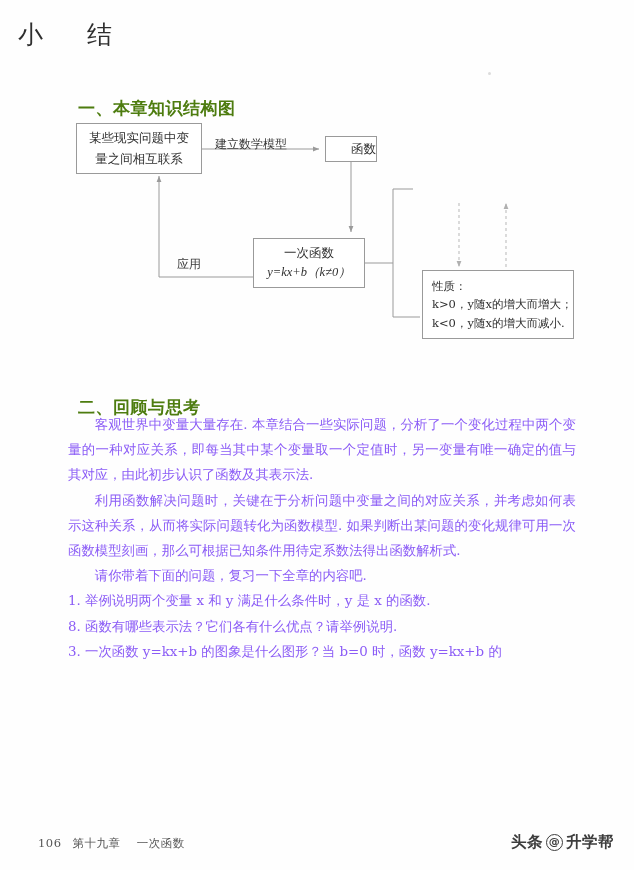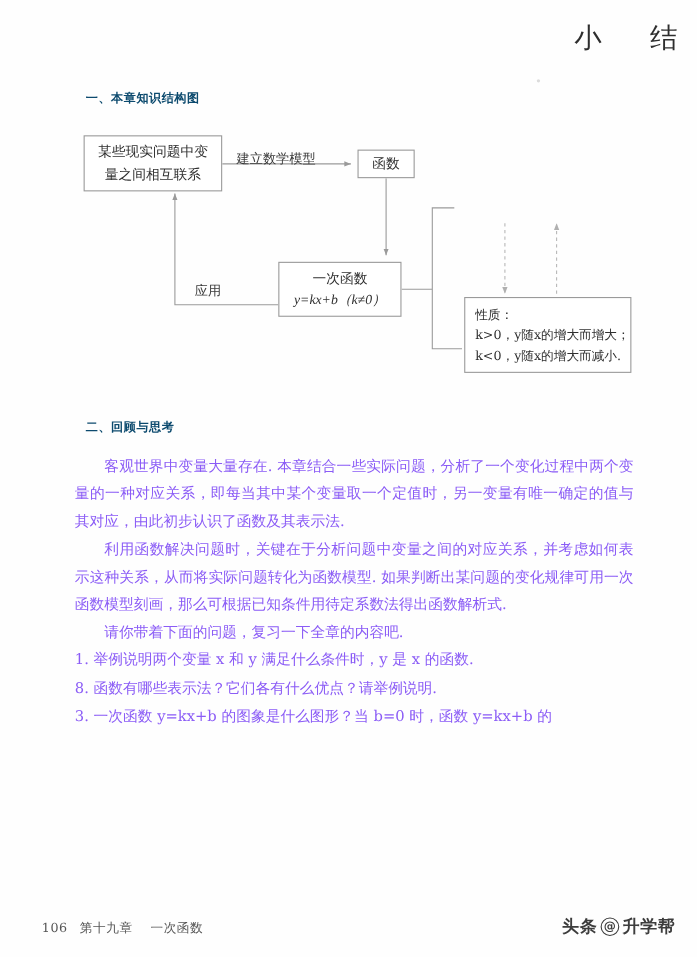--- a/index.html
+++ b/index.html
@@ -21,38 +21,39 @@
     inset: 0;
     background: #fefefe;
   }
 
   
   .page-title {
     position: absolute;
     top: 18px;
     left: 0;
     width: 634px;
-    text-align: right;
+    text-align: left;
     font-size: 25px;
     letter-spacing: 18px;
     text-indent: 18px;
     color: #2e2e2e;
     font-family: "DejaVu Serif", "Liberation Serif", serif;
     font-weight: 500;
   }
 
   
   .section-heading {
     position: absolute;
     left: 78px;
-    font-size: 11px;
+    font-size: 17px;
     font-weight: bold;
-    color: #0c4a6e;
+    color: #4d7c0f;
     letter-spacing: 0.5px;
     font-family: "DejaVu Sans", "Liberation Sans", sans-serif;
+    margin-top: 15px;
   }
   #heading-1 { top: 82px; }
   #heading-2 { top: 381px; }
 
   
   .diagram {
     position: absolute;
     left: 0;
     top: 112px;
     width: 592px;
@@ -71,21 +72,21 @@
     font-family: "DejaVu Serif", "Liberation Serif", serif;
   }
   .node .ln {
     display: block;
     white-space: nowrap;
   }
 
   #node-real { left: 57px; top: 11px; width: 126px; height: 51px;
                font-size: 12.5px; align-items: center; line-height: 1.65; }
   #node-function { left: 306px; top: 24px; width: 52px; height: 26px;
-               font-size: 12.5px; align-items: center; }
+               font-size: 12.5px; align-items: flex-end; }
   #node-linear { left: 234px; top: 126px; width: 112px; height: 50px;
                font-size: 12.5px; align-items: center; line-height: 1.5; }
   #node-graph { left: 396px; top: 65px; width: 118px; height: 24px;
                font-size: 12.5px; align-items: center; }
   #node-props { left: 403px; top: 158px; width: 152px; height: 69px;
                font-size: 11.5px; align-items: flex-start;
                padding: 4px 16px 4px 9px; line-height: 1.62; }
 
   .mathv { font-style: italic; font-family: "Liberation Serif", serif; }
 

